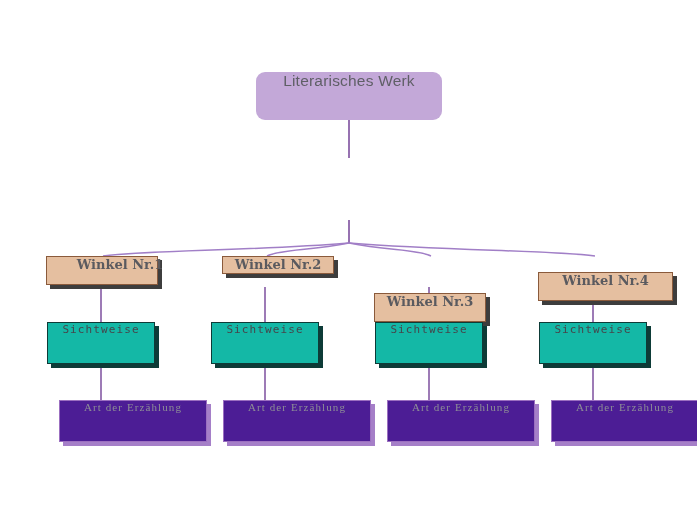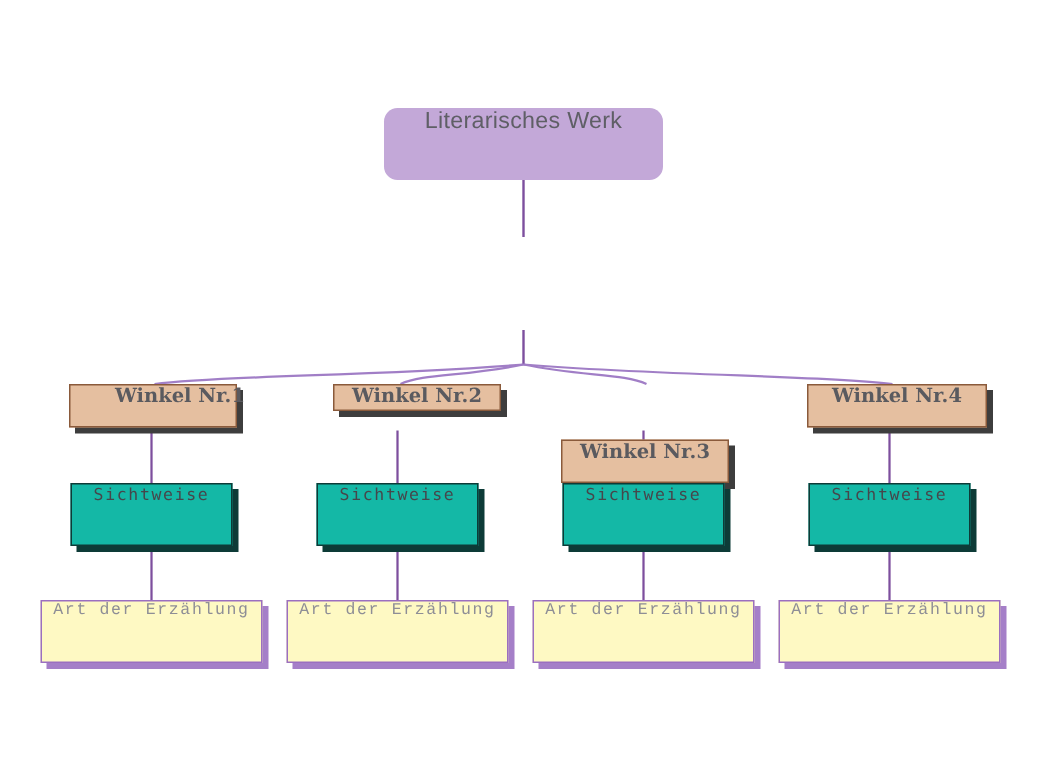--- a/index.html
+++ b/index.html
@@ -80,27 +80,28 @@
     border: 1.5px solid #0d3b37;
     color: #46464b;
     font-size: 11px;
     font-family: "DejaVu Sans Mono", "Liberation Mono", monospace;
     letter-spacing: 1.1px;
     box-shadow: 4px 4px 0 0 #0d3b37;
   }
 
   
   .node-narration {
-    background: #fef9c3;
+    background: #4c1d95;
     border: 1.8px solid #9b6fc0;
     color: #8e8e96;
     font-size: 11px;
-    font-family: Liberation Mono, monospace;
+    font-family: Liberation Serif, serif;
     letter-spacing: 1.1px;
     box-shadow: 4px 4px 0 0 #a57fc8;
+    margin-left: 32px;
   }
 </style>
 </head>
 <body>
 
 <div id="canvas">
 
   <svg id="edges" viewBox="0 0 697 520" width="697" height="520" xmlns="http://www.w3.org/2000/svg">
     <g fill="none" stroke="#7d4f9e" stroke-width="1.6">
 
@@ -136,21 +137,21 @@
 
   <div class="node node-angle" style="left:46px; top:256px; width:112px; height:29px;padding-left:36px;">
     <span>Winkel Nr.1</span>
   </div>
   <div class="node node-angle" style="left:210px; top:256px; width:112px; height:18px;margin-left:12px;">
     <span>Winkel Nr.2</span>
   </div>
   <div class="node node-angle" style="left:374px; top:256px; width:112px; height:29px;margin-top:37px;">
     <span>Winkel Nr.3</span>
   </div>
-  <div class="node node-angle" style="left:538px; top:256px; width:120px; height:29px;">
+  <div class="node node-angle" style="left:538px; top:272px; width:135px; height:29px;">
     <span>Winkel Nr.4</span>
   </div>
 
   <div class="node node-view" style="left:47px; top:322px; width:108px; height:42px;">
     <span>Sichtweise</span>
   </div>
   <div class="node node-view" style="left:211px; top:322px; width:108px; height:42px;">
     <span>Sichtweise</span>
   </div>
   <div class="node node-view" style="left:375px; top:322px; width:108px; height:42px;">

